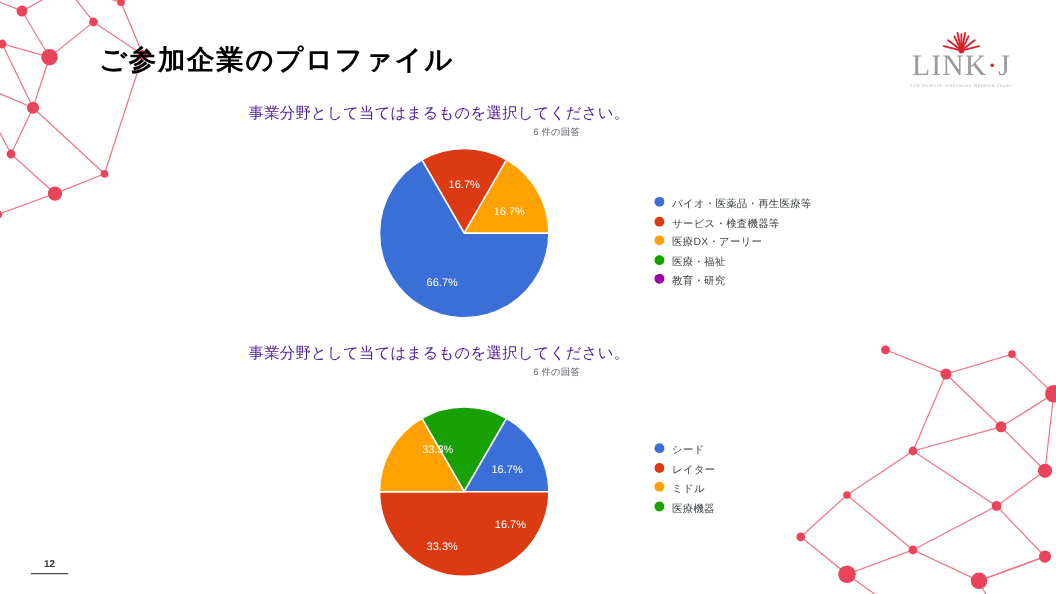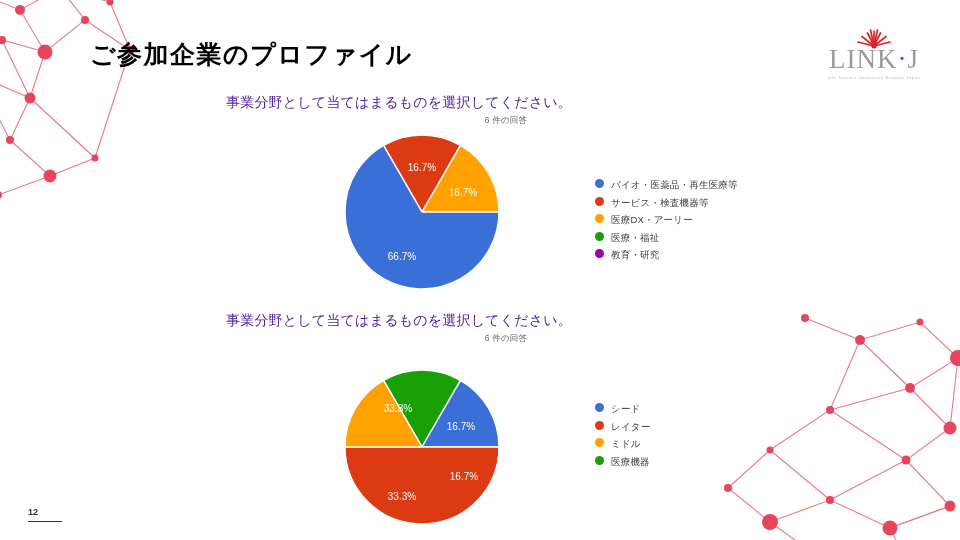--- a/index.html
+++ b/index.html
@@ -61,21 +61,21 @@
 
   .slice-label{
     font-size:10px;fill:#ffffff;
     font-family:"Liberation Sans","DejaVu Sans",sans-serif;
     text-anchor:middle;dominant-baseline:middle;
   }
 
   
   .page-num{
     position:absolute;left:28px;bottom:18px;width:34px;
-    font-size:9px;font-weight:bold;color:#333;
+    font-size:9px;font-weight:bold;color:#333;text-align:center;
     padding-bottom:4px;border-bottom:1.5px solid #333;
   }
 </style>
 </head>
 <body>
 
 <div class="slide">
 
   <svg class="deco deco-tl" viewBox="0 0 170 220">
     <g stroke="#ef6d7e" stroke-width="1.1" fill="none" opacity="0.95">

